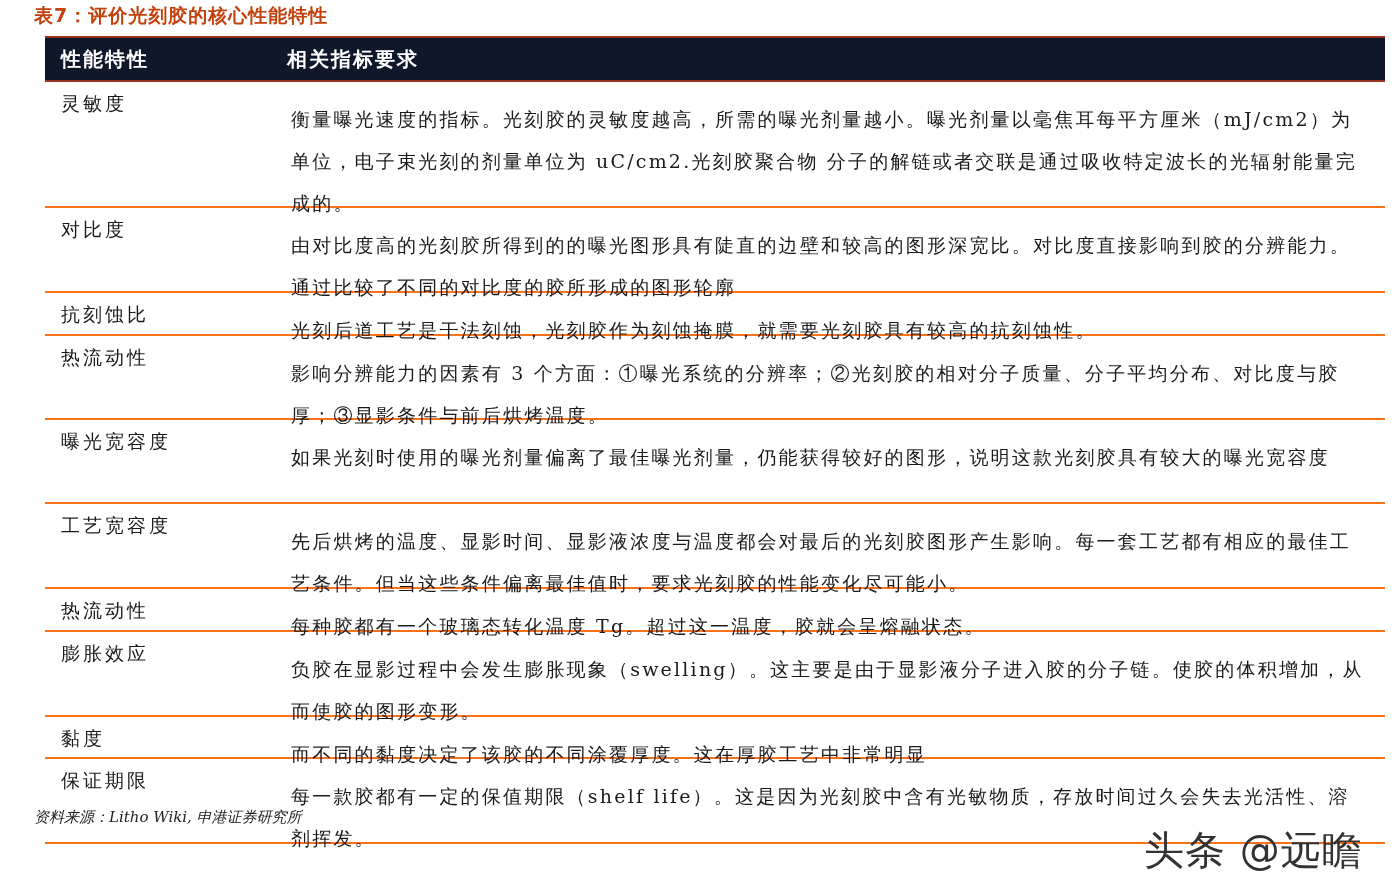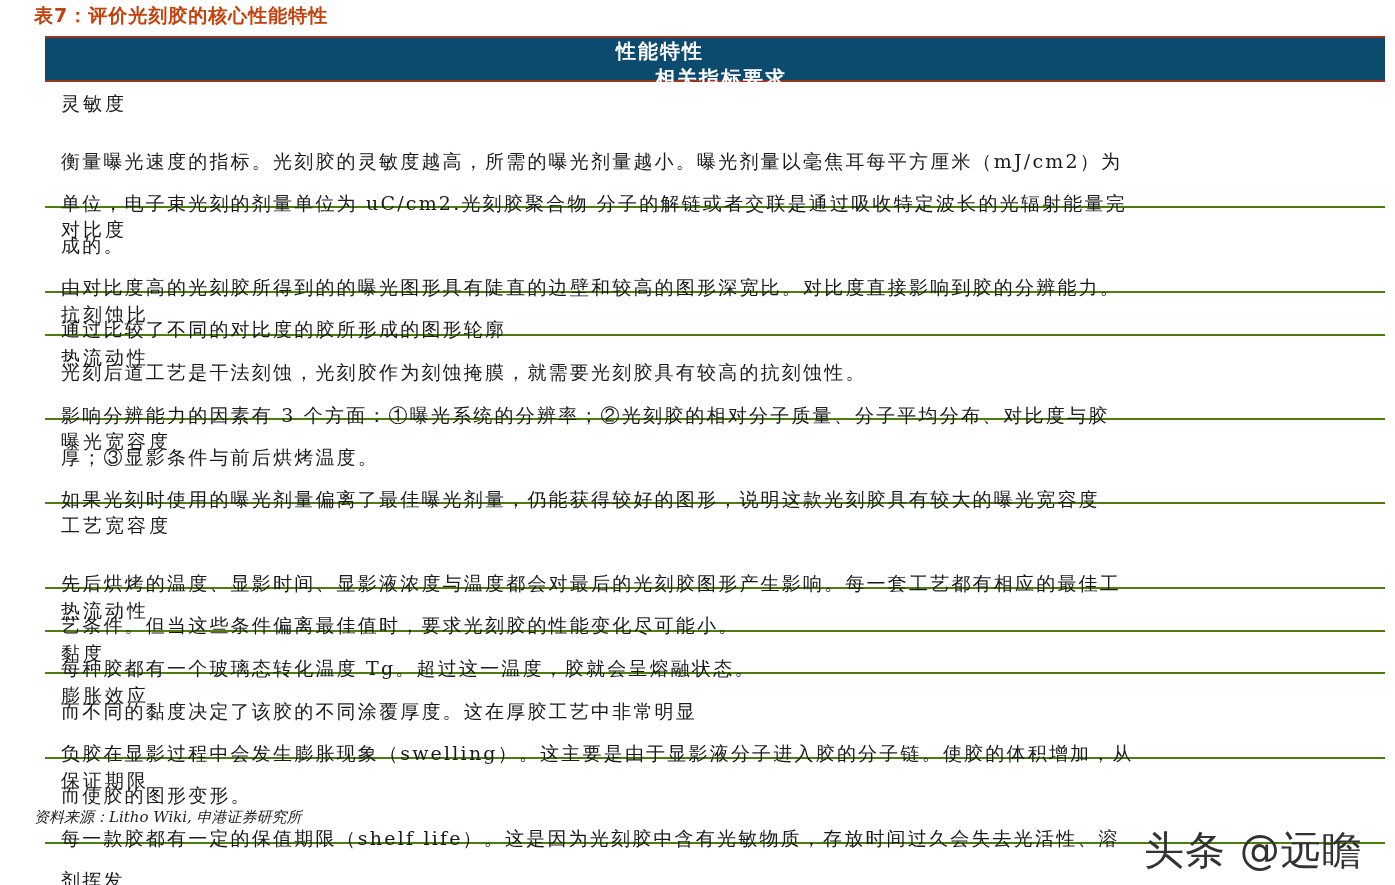--- a/index.html
+++ b/index.html
@@ -1,26 +1,26 @@
 <!DOCTYPE html>
 <html><head>
 <meta charset="utf-8">
 <style>
   html, body { margin:0; padding:0; background:#ffffff; }
   body { width:1395px; height:885px; position:relative; overflow:hidden;
          font-family: "DejaVu Serif", "Liberation Serif", serif; color:#1a1a1a; }
   .caption { position:absolute; left:34px; top:3px; font-size:19px; font-weight:bold;
              color:#c2410c; letter-spacing:1px; font-family:"DejaVu Sans","Liberation Sans",sans-serif; }
   .table { position:absolute; left:45px; top:36px; width:1340px; }
-  .thead { height:42px; background:#0c4a6e; border-top:2px solid #9a3420; border-bottom:2px solid #9a3420;
+  .thead { height:42px; background:#0f172a; border-top:2px solid #9a3420; border-bottom:2px solid #9a3420;
            display:flex; align-items:center; color:#fff; font-weight:bold; font-size:20px;
-           font-family:"DejaVu Sans","Liberation Sans",sans-serif; letter-spacing:2px;flex-direction:column; }
+           font-family:"DejaVu Sans","Liberation Sans",sans-serif; letter-spacing:2px; }
   .thead .c1 { width:230px; padding-left:16px; box-sizing:border-box; }
   .thead .c2 { padding-left:12px;text-align:right; }
-  .row { display:flex; border-bottom:2px solid #4d7c0f; box-sizing:border-box;flex-direction:column; }
+  .row { display:flex; border-bottom:2px solid #f97316; box-sizing:border-box; }
   .row .c1 { width:230px; padding-left:16px; box-sizing:border-box; font-size:19px; letter-spacing:3px; line-height:42px; }
   .row .c2 { width:1095px; padding-left:16px; box-sizing:border-box; font-size:19px; letter-spacing:2.2px; line-height:42px; padding-top:16px; }
   .source { position:absolute; left:34px; top:808px; font-size:15px; font-style:italic; color:#222;
             font-family:"DejaVu Serif","Liberation Serif",serif; }
   .watermark { position:absolute; left:1144px; top:823px; font-size:40px; color:#333;
                font-family:"DejaVu Sans","Liberation Sans",sans-serif; letter-spacing:1px; }
 </style>
 </head>
 <body>
 
@@ -53,27 +53,27 @@
     <div class="c2">如果光刻时使用的曝光剂量偏离了最佳曝光剂量，仍能获得较好的图形，说明这款光刻胶具有较大的曝光宽容度</div>
   </div>
   <div class="row" style="height:85px">
     <div class="c1">工艺宽容度</div>
     <div class="c2">先后烘烤的温度、显影时间、显影液浓度与温度都会对最后的光刻胶图形产生影响。每一套工艺都有相应的最佳工艺条件。但当这些条件偏离最佳值时，要求光刻胶的性能变化尽可能小。</div>
   </div>
   <div class="row" style="height:43px">
     <div class="c1">热流动性</div>
     <div class="c2">每种胶都有一个玻璃态转化温度 Tg。超过这一温度，胶就会呈熔融状态。</div>
   </div>
+  <div class="row" style="height:85px">
+    <div class="c1">膨胀效应</div>
+    <div class="c2">负胶在显影过程中会发生膨胀现象（swelling）。这主要是由于显影液分子进入胶的分子链。使胶的体积增加，从而使胶的图形变形。</div>
+  </div>
   <div class="row" style="height:42px">
     <div class="c1">黏度</div>
     <div class="c2">而不同的黏度决定了该胶的不同涂覆厚度。这在厚胶工艺中非常明显</div>
-  </div>
-  <div class="row" style="height:85px">
-    <div class="c1">膨胀效应</div>
-    <div class="c2">负胶在显影过程中会发生膨胀现象（swelling）。这主要是由于显影液分子进入胶的分子链。使胶的体积增加，从而使胶的图形变形。</div>
   </div>
   <div class="row" style="height:85px">
     <div class="c1">保证期限</div>
     <div class="c2">每一款胶都有一定的保值期限（shelf life）。这是因为光刻胶中含有光敏物质，存放时间过久会失去光活性、溶剂挥发。</div>
   </div>
 </div>
 
 <div class="source">资料来源：Litho Wiki, 申港证券研究所</div>
 <div class="watermark">头条 @远瞻智库</div>
 

